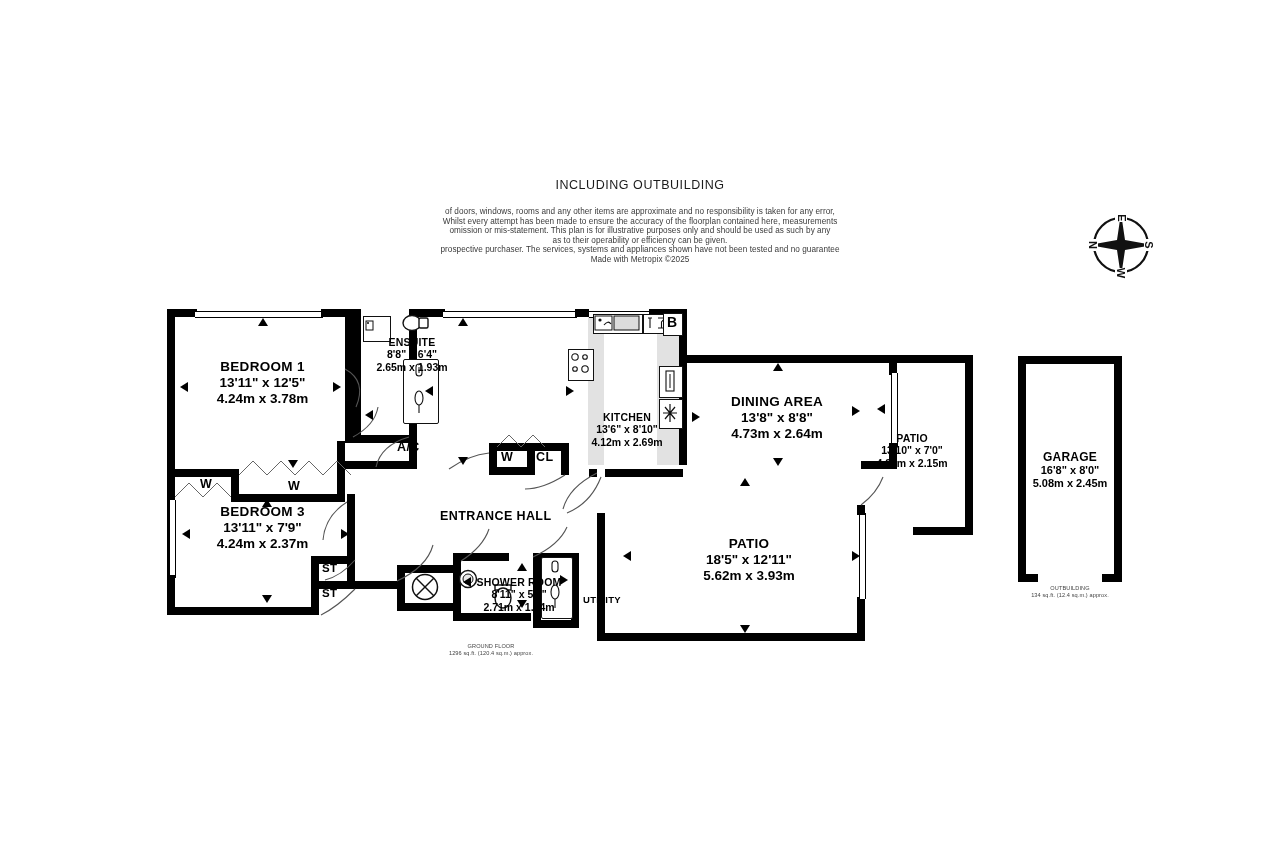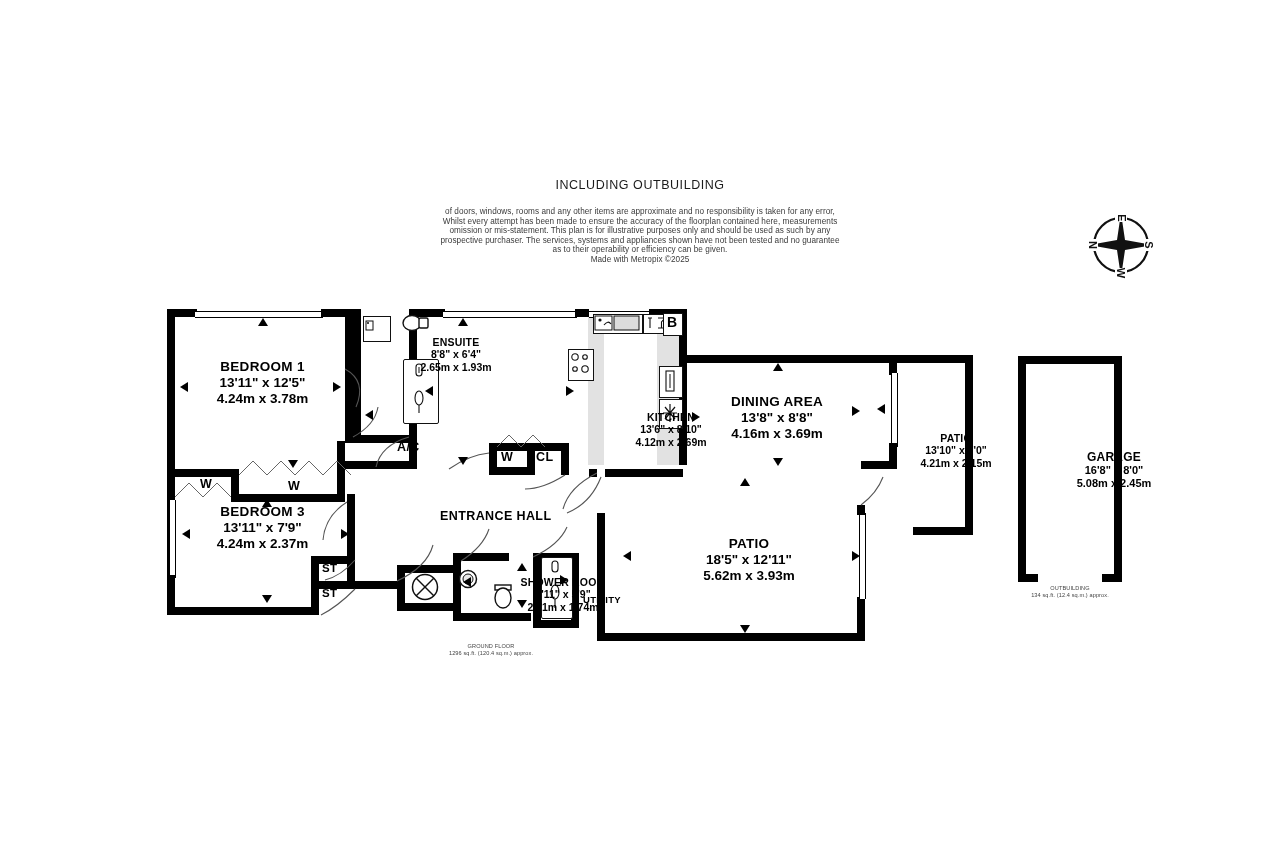--- a/index.html
+++ b/index.html
@@ -29,21 +29,21 @@
   .hdr-disclaimer div{white-space:nowrap;}
 
   
   .room-label{
     position:absolute;text-align:center;white-space:nowrap;
     font-weight:bold;color:#000;line-height:1.17;
   }
   .rl-big{font-size:13.5px;}
   .rl-big .nm{font-size:13.5px;letter-spacing:.3px;}
   .rl-big .dim{font-size:13.5px;}
-  .rl-mid{font-size:10.5px;padding-left:44px;}
+  .rl-mid{font-size:10.5px;}
   .rl-mid .nm{font-size:10.5px;letter-spacing:.2px;}
   .rl-mid .dim{font-size:10.5px;}
   .tag{
     position:absolute;font-weight:bold;font-size:12.5px;white-space:nowrap;
     letter-spacing:.4px;
   }
   .tag-sm{
     position:absolute;font-weight:bold;font-size:9.5px;white-space:nowrap;letter-spacing:.3px;
   }
   .caption{
@@ -75,22 +75,22 @@
 <body>
 
 <div id="plan-root">
 
   <div id="header-block">
     <div class="hdr-including">INCLUDING OUTBUILDING</div>
     <div class="hdr-disclaimer">
       <div>of doors, windows, rooms and any other items are approximate and no responsibility is taken for any error,</div>
       <div>Whilst every attempt has been made to ensure the accuracy of the floorplan contained here, measurements</div>
       <div>omission or mis-statement. This plan is for illustrative purposes only and should be used as such by any</div>
+      <div>as to their operability or efficiency can be given.</div>
       <div>prospective purchaser. The services, systems and appliances shown have not been tested and no guarantee</div>
-      <div>as to their operability or efficiency can be given.</div>
       <div>Made with Metropix ©2025</div>
     </div>
   </div>
 
   <div id="compass">
     <svg width="72" height="72" viewBox="0 0 72 72">
       <circle cx="36" cy="36" r="27" fill="none" stroke="#111" stroke-width="2.2"></circle>
       <path d="M36 4 L40 31 L68 36 L40 41 L36 68 L32 41 L4 36 L32 31 Z" fill="#111"></path>
       <g fill="#fff">
         <rect x="30" y="2" width="12" height="11"></rect>
@@ -341,21 +341,21 @@
 
   <div class="room-label rl-mid" style="left:560px;top:411px;width:134px;">
     <div class="nm">KITCHEN</div>
     <div class="dim">13'6"  x 8'10"</div>
     <div class="dim">4.12m  x 2.69m</div>
   </div>
 
   <div class="room-label rl-big" style="left:670px;top:394px;width:214px;">
     <div class="nm">DINING AREA</div>
     <div class="dim">13'8"  x 8'8"</div>
-    <div class="dim">4.16m  x 3.69m</div>
+    <div class="dim">4.73m  x 2.64m</div>
   </div>
 
   <div class="room-label rl-mid" style="left:848px;top:432px;width:128px;">
     <div class="nm">PATIO</div>
     <div class="dim">13'10"  x 7'0"</div>
     <div class="dim">4.21m  x 2.15m</div>
   </div>
 
   <div class="room-label rl-big" style="left:640px;top:536px;width:218px;">
     <div class="nm">PATIO</div>

